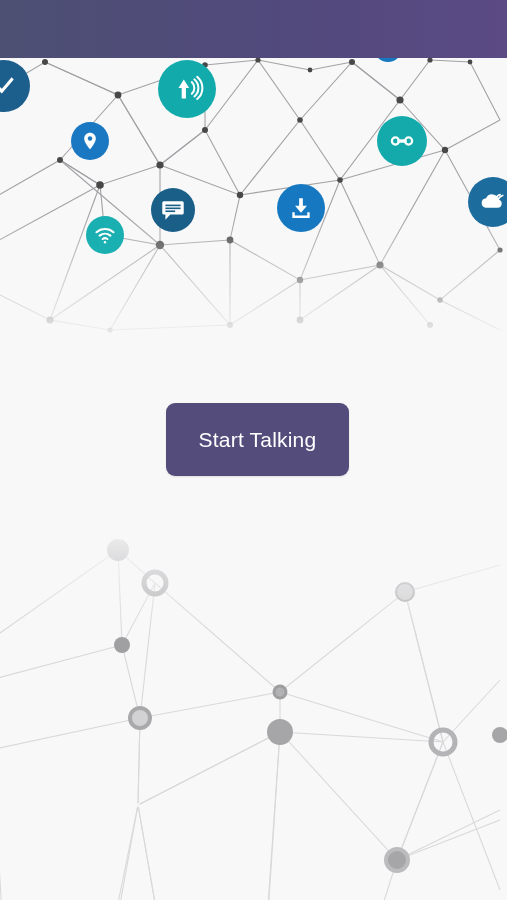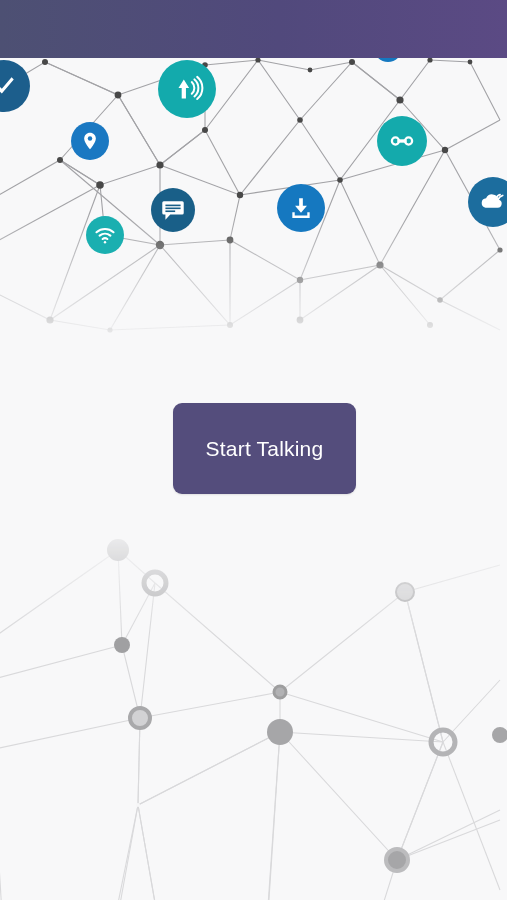--- a/index.html
+++ b/index.html
@@ -32,22 +32,22 @@
     position:absolute;
     border-radius:50%;
     display:flex; align-items:center; justify-content:center;
     z-index:20;
   }
   .bubble svg { display:block; }
 
   
   #cta {
     position:absolute;
-    left:173px; top:403px;
-    width:183px; height:91px;
+    left:166px; top:403px;
+    width:183px; height:73px;
     background:#544d7c;
     border:none; border-radius:9px;
     color:#ffffff;
     font-family:"Liberation Sans", sans-serif;
     font-size:21px;
     font-weight:400;
     letter-spacing:.2px;
     cursor:pointer;
     z-index:30;
     box-shadow:0 1px 2px rgba(0,0,0,.10);

